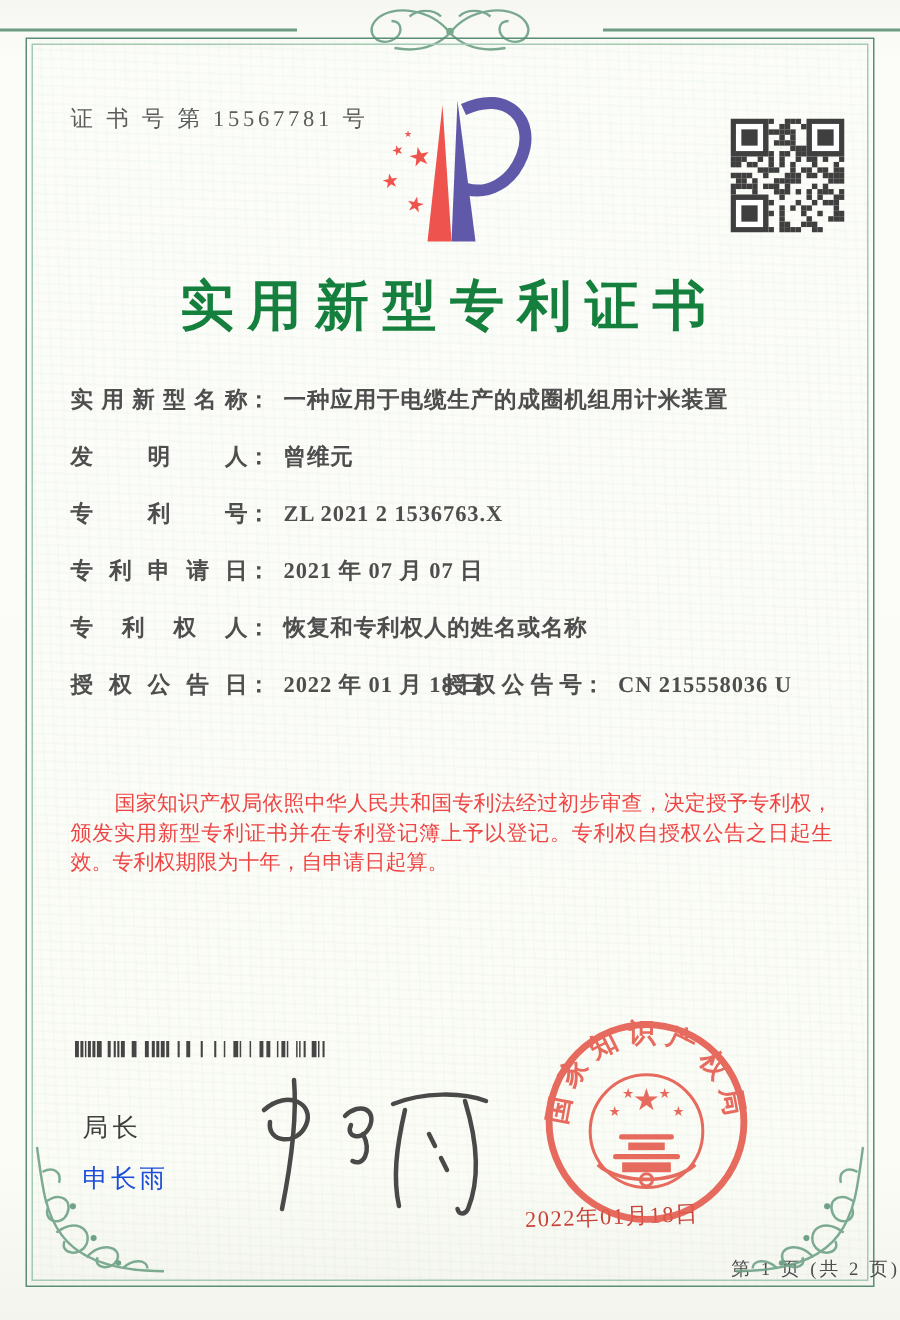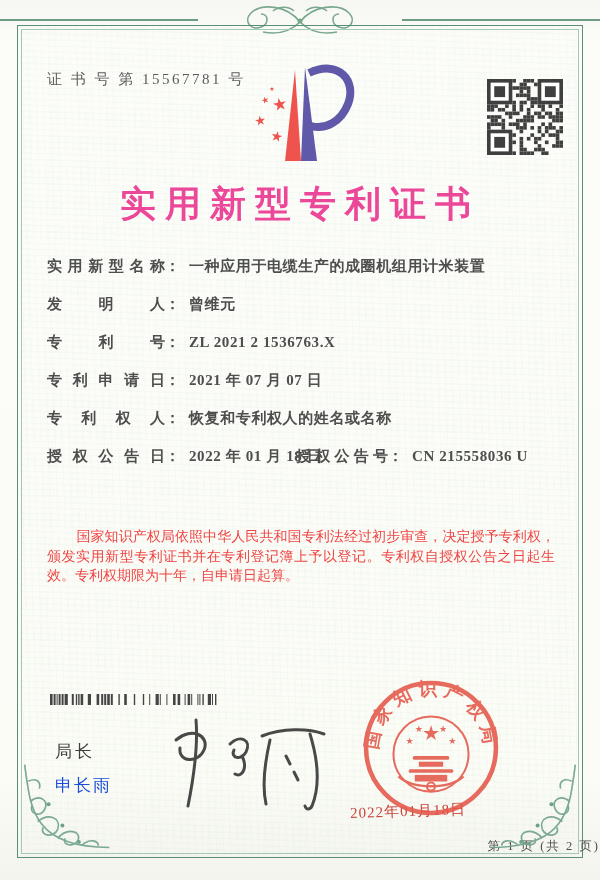--- a/index.html
+++ b/index.html
@@ -17,21 +17,21 @@
   .topline{position:absolute;top:19px;height:2px;background:#6c9c82;}
   .topline.left{left:0;width:198px;}
   .topline.right{left:402px;width:198px;}
   .top-ornament{position:absolute;left:195px;top:1px;width:210px;height:40px;}
   .frame-outer{position:absolute;left:17px;top:25px;width:564px;height:831px;border:1.5px solid #5a8e74;}
   .frame-inner{position:absolute;left:3px;top:3px;right:3px;bottom:3px;border:1px solid #a6c9b4;}
   .cert-no{position:absolute;left:47px;top:70px;font-size:15px;color:#5c5c5c;letter-spacing:2.5px;font-family:Liberation Serif, serif;}
   .logo{position:absolute;left:243px;top:57px;width:114px;height:112px;}
   .qr{position:absolute;left:487px;top:79px;width:76px;height:76px;}
   .title{position:absolute;left:0;right:0;top:180px;text-align:center;font-size:36px;font-weight:bold;
-    letter-spacing:9px;color:#ec4899;}
+    letter-spacing:9px;color:#15803d;}
   .fields{position:absolute;left:47px;top:257px;width:515px;font-size:15px;color:#4e4e4e;}
   .frow{position:relative;height:16px;margin-bottom:22px;white-space:nowrap;font-weight:bold;}
   .flabel{display:inline-block;width:118px;text-align:justify;text-align-last:justify;text-justify:inter-character;vertical-align:top;}
   .colon{display:inline-block;}
   .fvalue{margin-left:9px;letter-spacing:.6px;}
   .pair2{position:absolute;left:249px;top:0;}
   .flabel2{display:inline-block;width:92px;text-align:justify;text-align-last:justify;text-justify:inter-character;vertical-align:top;}
   .paras{position:absolute;left:47px;top:527px;width:508px;font-size:14px;line-height:19.5px;
     color:#ef4444;text-align:justify;}
   .paras p{margin:0 0 5px 0;text-indent:2.1em;}

